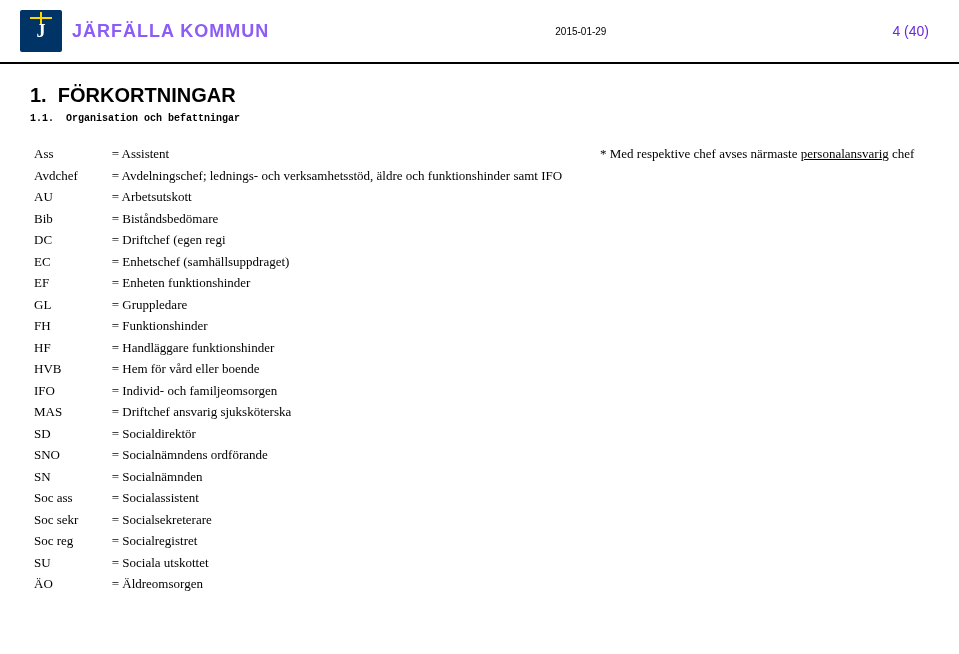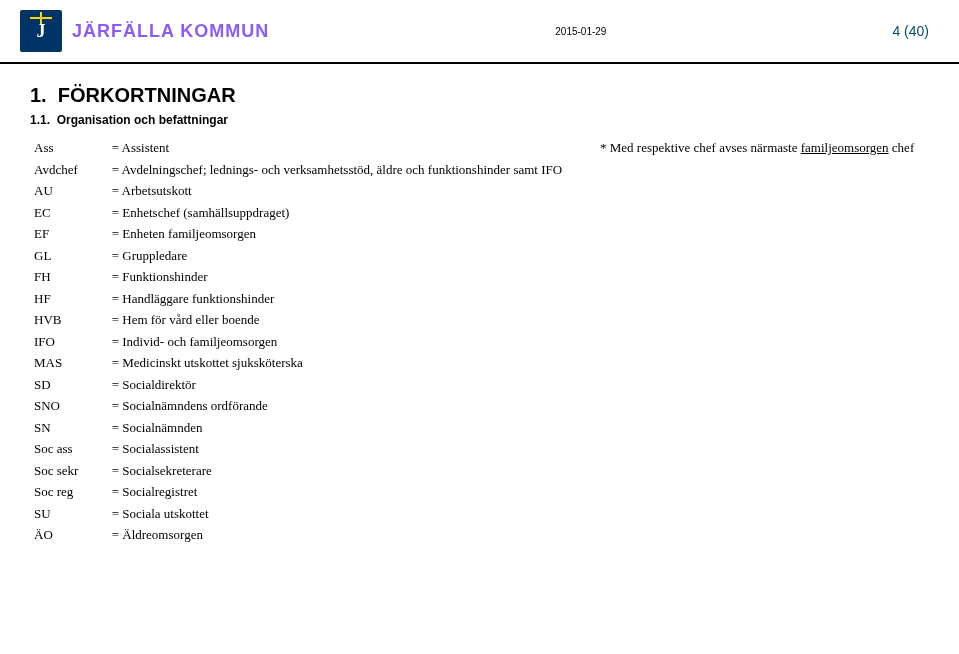--- a/index.html
+++ b/index.html
@@ -50,40 +50,40 @@
 
     .header-center {
       font-family: Arial, sans-serif;
       font-size: 10px;
       color: #000;
     }
 
     .header-right {
       font-family: Arial, sans-serif;
       font-size: 14px;
-      color: #0c4a6e;
+      color: #6d28d9;
     }
 
     
     .content {
       padding: 20px 30px 20px 30px;
     }
 
     .section-title {
       font-family: Arial, sans-serif;
       font-size: 20px;
       font-weight: bold;
       margin-bottom: 6px;
     }
 
     .subsection-title {
-      font-family: Liberation Sans, sans-serif;
-      font-size: 12px;
+      font-family: Liberation Mono, monospace;
+      font-size: 10px;
       font-weight: bold;
-      margin-bottom: 10px;
+      margin-bottom: 19px;
     }
 
     .definitions-table {
       width: 100%;
       border-collapse: collapse;
     }
 
     .definitions-table td {
       padding: 1px 4px;
       vertical-align: top;
@@ -141,37 +141,45 @@
     <div class="subsection-title">
       <span>1.1.</span>&nbsp;
       <span>Organisation och befattningar</span>
     </div>
 
     <table class="definitions-table">
       <tbody>
         <tr>
           <td class="col-abbr">Ass</td>
           <td class="col-def">= Assistent</td>
-          <td class="col-note">* Med respektive chef avses närmaste <span class="underline">familjeomsorgen</span> chef</td>
+          <td class="col-note">* Med respektive chef avses närmaste <span class="underline">personalansvarig</span> chef</td>
         </tr>
         <tr>
           <td class="col-abbr">Avdchef</td>
           <td class="col-def" colspan="2">= Avdelningschef; lednings- och verksamhetsstöd, äldre och funktionshinder samt IFO</td>
         </tr>
         <tr>
           <td class="col-abbr">AU</td>
           <td class="col-def" colspan="2">= Arbetsutskott</td>
         </tr>
         <tr>
+          <td class="col-abbr">Bib</td>
+          <td class="col-def" colspan="2">= Biståndsbedömare</td>
+        </tr>
+        <tr>
+          <td class="col-abbr">DC</td>
+          <td class="col-def" colspan="2">= Driftchef (egen regi</td>
+        </tr>
+        <tr>
           <td class="col-abbr">EC</td>
           <td class="col-def" colspan="2">= Enhetschef (samhällsuppdraget)</td>
         </tr>
         <tr>
           <td class="col-abbr">EF</td>
-          <td class="col-def" colspan="2">= Enheten familjeomsorgen</td>
+          <td class="col-def" colspan="2">= Enheten funktionshinder</td>
         </tr>
         <tr>
           <td class="col-abbr">GL</td>
           <td class="col-def" colspan="2">= Gruppledare</td>
         </tr>
         <tr>
           <td class="col-abbr">FH</td>
           <td class="col-def" colspan="2">= Funktionshinder</td>
         </tr>
         <tr>
@@ -181,21 +189,21 @@
         <tr>
           <td class="col-abbr">HVB</td>
           <td class="col-def" colspan="2">= Hem för vård eller boende</td>
         </tr>
         <tr>
           <td class="col-abbr">IFO</td>
           <td class="col-def" colspan="2">= Individ- och familjeomsorgen</td>
         </tr>
         <tr>
           <td class="col-abbr">MAS</td>
-          <td class="col-def" colspan="2">= Medicinskt utskottet sjuksköterska</td>
+          <td class="col-def" colspan="2">= Driftchef ansvarig sjuksköterska</td>
         </tr>
         <tr>
           <td class="col-abbr">SD</td>
           <td class="col-def" colspan="2">= Socialdirektör</td>
         </tr>
         <tr>
           <td class="col-abbr">SNO</td>
           <td class="col-def" colspan="2">= Socialnämndens ordförande</td>
         </tr>
         <tr>

